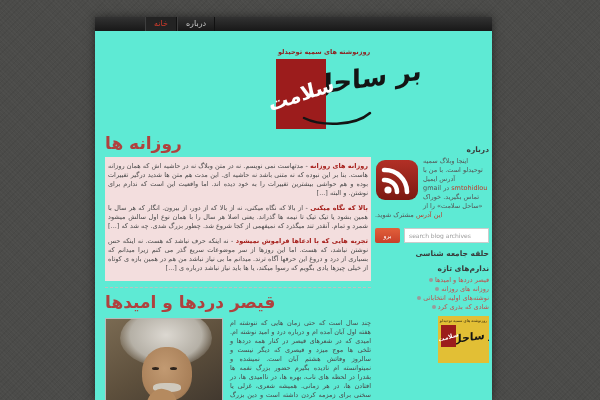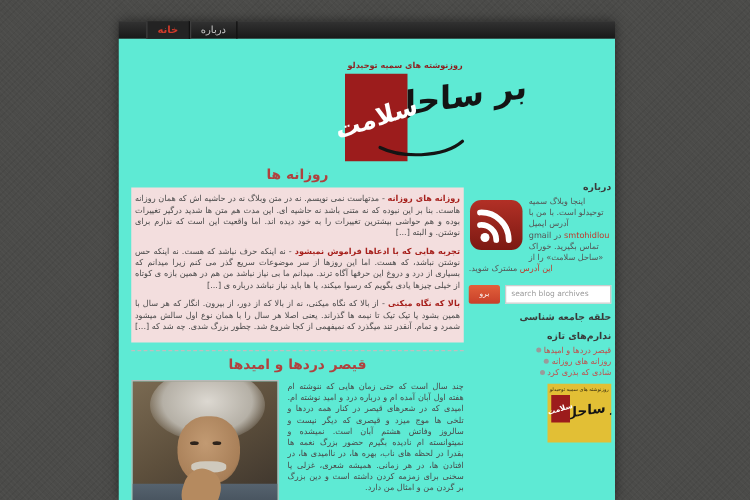--- a/index.html
+++ b/index.html
@@ -19,21 +19,21 @@
   
   .navbar {
     height: 14px; background: linear-gradient(#323232, #181818);
     display: flex; align-items: stretch; padding-left: 22px;
   }
   .nav-tab {
     font-size: 8px; line-height: 14px; padding: 0 8px; color: #c9c9c9;
     border-left: 1px solid #3e3e3e; border-right: 1px solid #111; cursor: pointer;
     white-space: nowrap;
   }
-  .nav-tab.active { color: #cf3a2b; background: #232323; font-weight: bold; }
+  .nav-tab.active { color: #cf3a2b; background: #232323; font-weight: normal; margin-left: 28px; }
   
   .body-white { background: #5eead4; height: 369px; overflow: hidden; padding: 0 3px; }
   
   .header { position: relative; height: 100px; }
   .logo { position: absolute; right: 93px; top: 17px; width: 120px; direction: rtl; text-align: left; }
   .tagline { font-size: 6.5px; font-weight: bold; color: #8e1f1f; text-align: left; direction: rtl; margin-bottom: 1px; padding-left: 2px; }
   .callig { position: relative; height: 74px; }
   .red-box {
     position: absolute; left: 0; top: 2px; width: 50px; height: 70px; background: #9c1c1c;
     display: flex; align-items: center; justify-content: center;
@@ -47,21 +47,21 @@
     transform: rotate(-8deg) skewX(-8deg); font-family: "DejaVu Serif", "DejaVu Sans", serif;
     white-space: nowrap;
   }
   .swash { position: absolute; left: 26px; bottom: 4px; }
   
   .content { display: flex; direction: ltr; }
   .main { width: 288px; margin-left: 7px; direction: rtl; }
   .sidebar { flex: 1; margin-left: 4px; direction: rtl; padding-top: 8px; }
   
   .post-title {
-    color: #b0413e; font-size: 11px; font-weight: bold; text-align: center;
+    color: #b0413e; font-size: 17px; font-weight: bold; text-align: left;
     margin: 2px 0 4px; cursor: pointer;
   }
   .highlight { background: #f3dede; padding: 2px 3px; }
   .para { font-size: 6.5px; line-height: 9px; color: #4a4a4a; text-align: justify; margin: 3px 0 6px; }
   .lead { color: #a6201c; font-weight: bold; }
   .divider { border-top: 1px dashed #bfbfbf; margin: 6px 0 4px; }
   .post2-body { overflow: hidden; }
   
   .photo {
     float: left; width: 118px; height: 110px; border: 1px solid #b9b9b9;
@@ -143,26 +143,26 @@
       <div class="main">
 
         <h2 class="post-title">روزانه ها</h2>
 
         <div class="highlight">
           <p class="para">
             <span class="lead">روزانه های روزانه</span>
             <span>- مدتهاست نمی نویسم. نه در متن وبلاگ نه در حاشیه اش که همان روزانه هاست. بنا بر این نبوده که نه متنی باشد نه حاشیه ای. این مدت هم متن ها شدید درگیر تغییرات بوده و هم حواشی بیشترین تغییرات را به خود دیده اند. اما واقعیت این است که ندارم برای نوشتن. و البته [...]</span>
           </p>
           <p class="para">
+            <span class="lead">بالا که نگاه میکنی</span>
+            <span>- از بالا که نگاه میکنی، نه از بالا که از دور، از بیرون. انگار که هر سال با همین بشود یا تیک تیک تا نیمه ها گذراند. یعنی اصلا هر سال را با همان نوع اول سالش میشود شمرد و تمام. آنقدر تند میگذرد که نمیفهمی از کجا شروع شد. چطور بزرگ شدی. چه شد که [...]</span>
+          </p>
+          <p class="para">
             <span class="lead">تجربه هایی که با ادعاها فراموش نمیشود</span>
             <span>- نه اینکه حرف نباشد که هست. نه اینکه حس نوشتن نباشد، که هست. اما این روزها از سر موضوعات سریع گذر می کنم زیرا میدانم که بسیاری از درد و دروغ این حرفها آگاه ترند. میدانم ما بی نیاز نباشد من هم در همین بازه ی کوتاه از خیلی چیزها یادی بگویم که رسوا میکند، یا ها باید نیاز نباشد درباره ی [...]</span>
-          </p>
-          <p class="para">
-            <span class="lead">بالا که نگاه میکنی</span>
-            <span>- از بالا که نگاه میکنی، نه از بالا که از دور، از بیرون. انگار که هر سال با همین بشود یا تیک تیک تا نیمه ها گذراند. یعنی اصلا هر سال را با همان نوع اول سالش میشود شمرد و تمام. آنقدر تند میگذرد که نمیفهمی از کجا شروع شد. چطور بزرگ شدی. چه شد که [...]</span>
           </p>
         </div>
 
         <div class="divider"></div>
 
         <h2 class="post-title">قیصر دردها و امیدها</h2>
 
         <div class="post2-body">
           <div class="photo">
             <div class="hair"></div>
@@ -202,20 +202,21 @@
           <button class="search-btn">برو</button>
           <input class="search-input" type="text" placeholder="search blog archives" style="">
         </div>
 
         <div class="sb-heading">حلقه جامعه شناسی</div>
 
         <div class="sb-heading">ندارم‌های تازه</div>
         <ul class="recent-list">
           <li><span>قیصر دردها و امیدها</span><span class="dot-icon"></span></li>
           <li><span>روزانه های روزانه</span><span class="dot-icon"></span></li>
+          <li><span>نوشته‌های اولیه انتخاباتی</span><span class="dot-icon"></span></li>
           <li><span>شادی که بذری کرد</span><span class="dot-icon"></span></li>
         </ul>
 
 
         <div class="badge">
           <div class="b-tag">روزنوشته های سمیه توحیدلو</div>
           <span class="b-black">بر ساحل</span>
           <div class="b-box">
             <span class="b-white">سلامت</span>
           </div>

